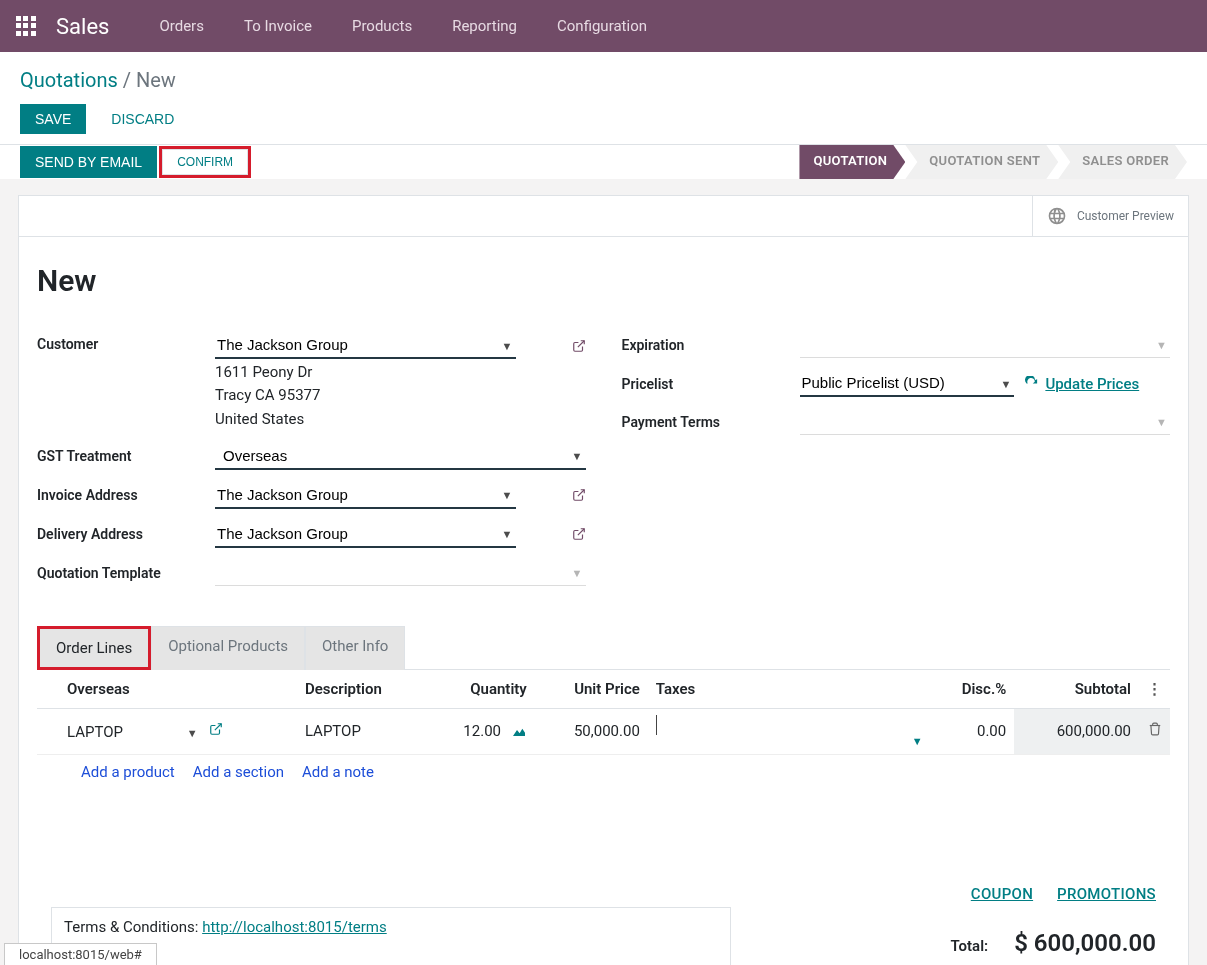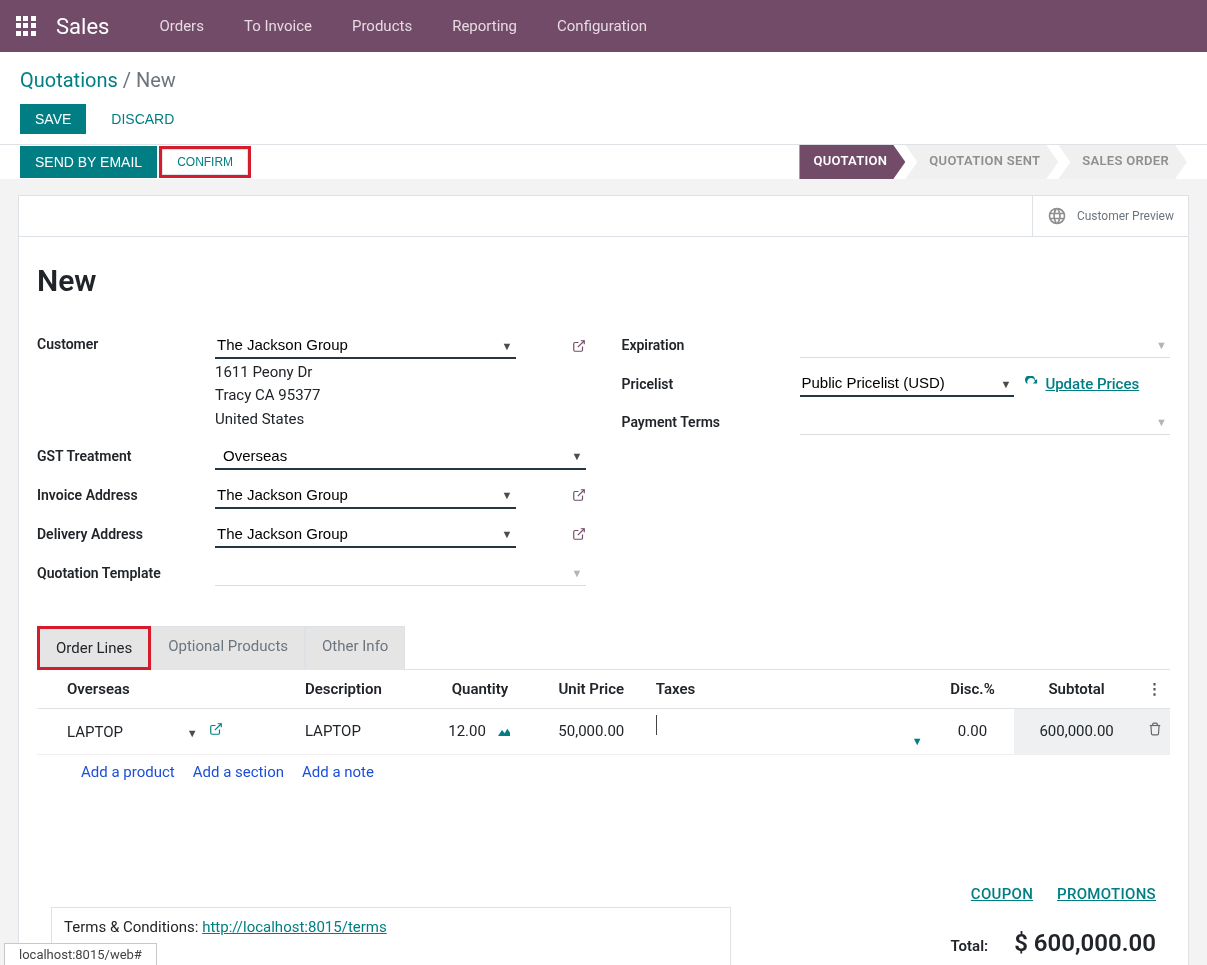--- a/index.html
+++ b/index.html
@@ -48,21 +48,21 @@
 .ext-link { color: #714B67; margin-left: 8px; display: inline-flex; width: 14px; }
 .ext-link svg { width: 16px; height: 16px; }
 .addr { font-size: 15px; line-height: 1.55; color: #212529; margin-top: 2px; margin-bottom: 10px; }
 .update { color: #017E84; font-size: 15px; font-weight: 500; display: flex; align-items: center; gap: 6px; }
 .tabs { display: flex; border-bottom: 1px solid #dee2e6; margin-top: 28px; }
 .tab { padding: 10px 16px; border: 1px solid #dee2e6; border-bottom: none; margin-right: 0; background: #e5e5e5; font-size: 15px; color: #6c757d; cursor: pointer; margin-bottom: -1px; }
 .tab.active { color: #212529; }
 .tab.highlight-red { border: 3px solid #d51c2c !important; border-bottom: 3px solid #d51c2c !important; }
 .order-table { width: 100%; border-collapse: collapse; }
 .order-table th { text-align: left; font-weight: 600; padding: 10px 8px; border-bottom: 1px solid #dee2e6; font-size: 15px; }
-.order-table th.num, .order-table td.num { text-align: center; }
+.order-table th.num, .order-table td.num { text-align: right; }
 .order-table td { padding: 6px 8px; border-bottom: 1px solid #eee; font-size: 15px; }
 .order-table .subtotal-cell { background: #eef0f1; }
 .menu-dots { width: 12px; color: #555; font-size: 18px; text-align: right; }
 .add-links { display: flex; gap: 18px; padding: 8px 8px 20px 44px; }
 .add-links a { color: #1d4ed8; text-decoration: none; font-size: 15px; }
 .bottom-row { display: flex; justify-content: space-between; align-items: flex-start; padding: 6px 14px 18px; }
 .terms-box { border: 1px solid #dee2e6; padding: 10px 12px; width: 680px; font-size: 15px; color: #212529; margin-top: 30px; min-height: 70px; }
 .terms-box a { color: #017E84; }
 .coupons { display: flex; gap: 24px; justify-content: flex-end; margin-bottom: 26px; margin-top: 8px; }
 .coupons a { color: #017E84; font-weight: 500; font-size: 15px; letter-spacing: .3px; }

